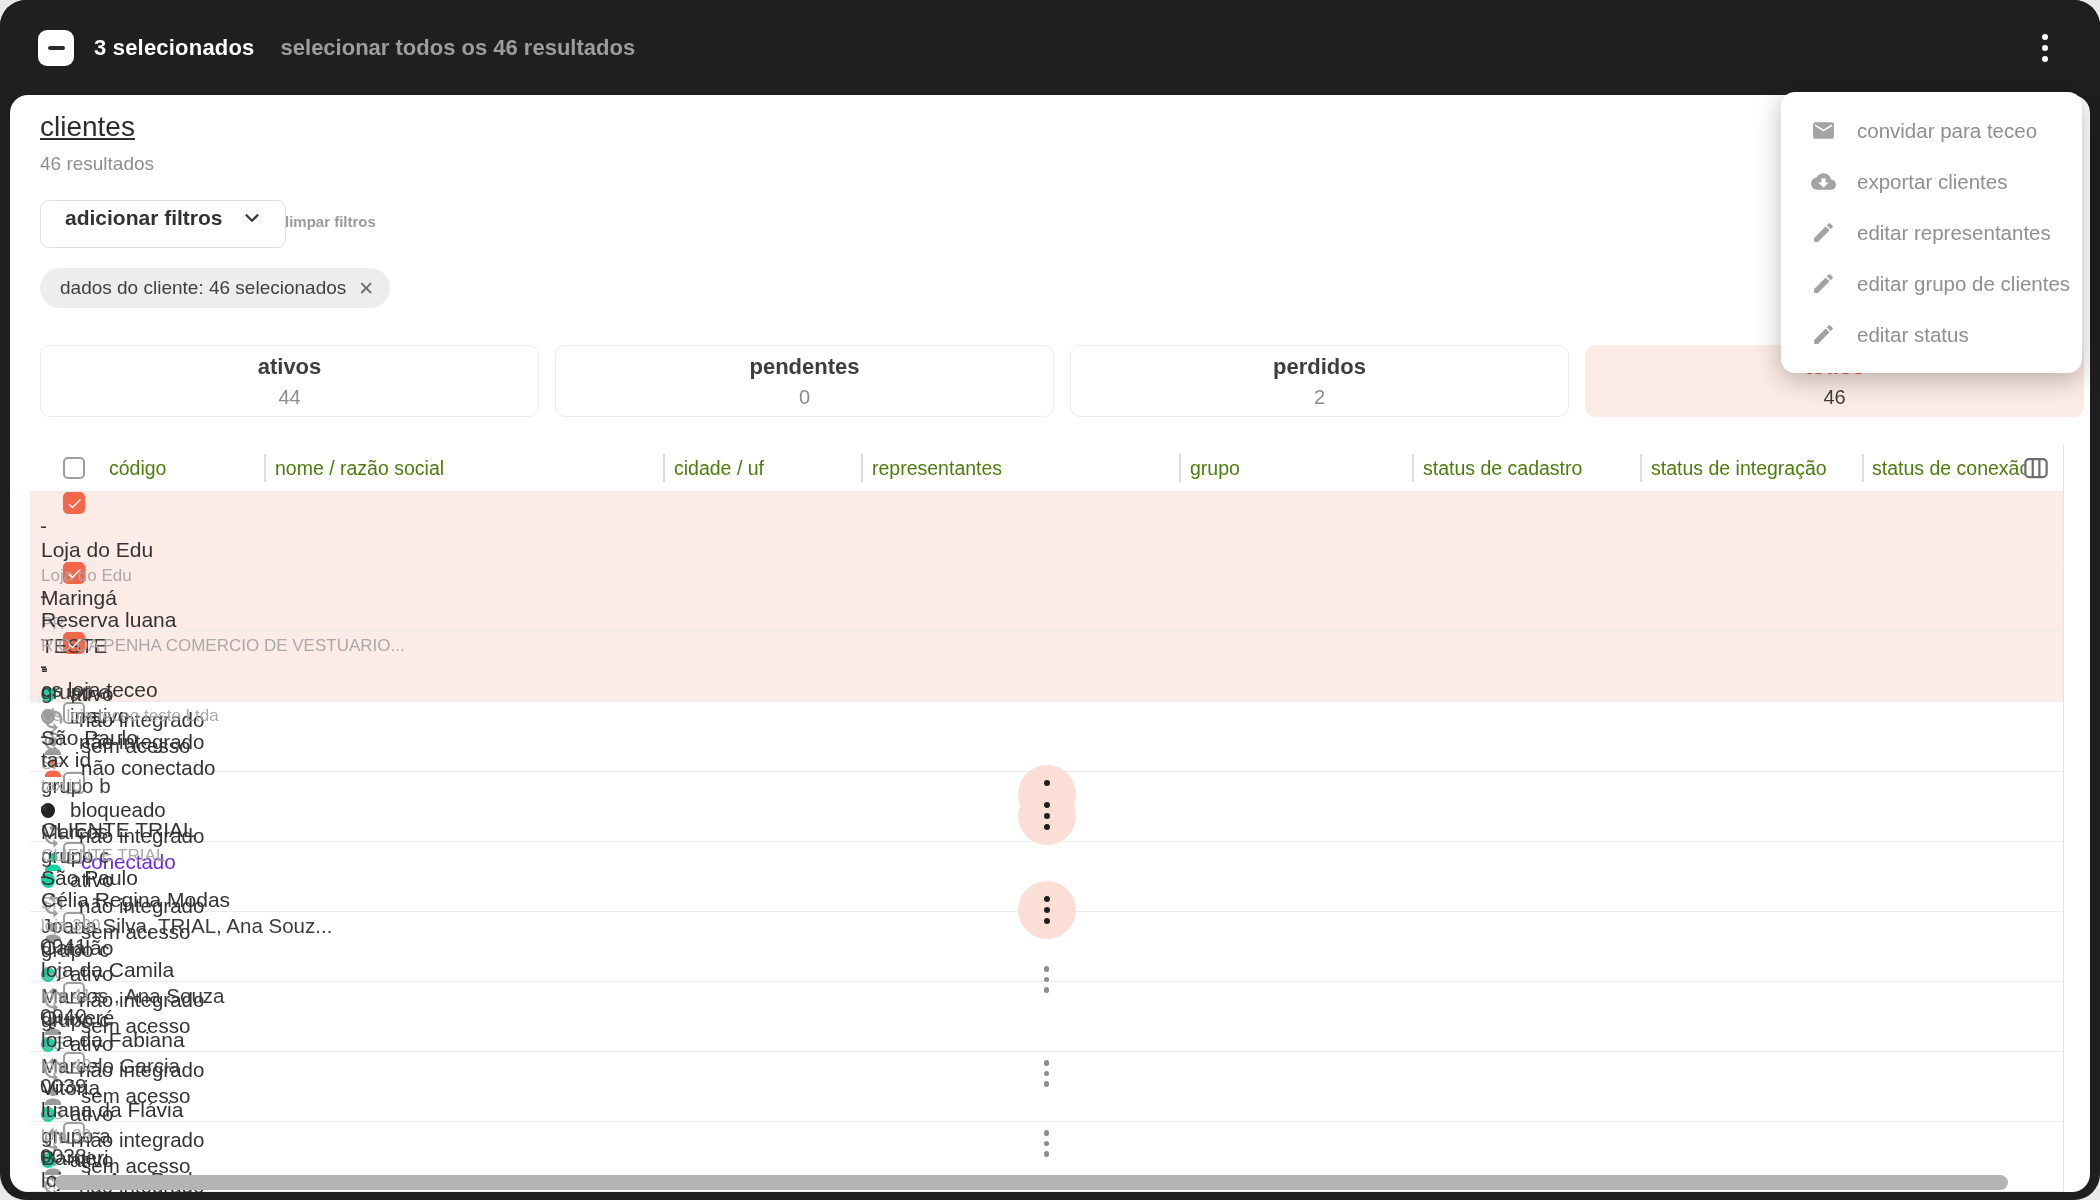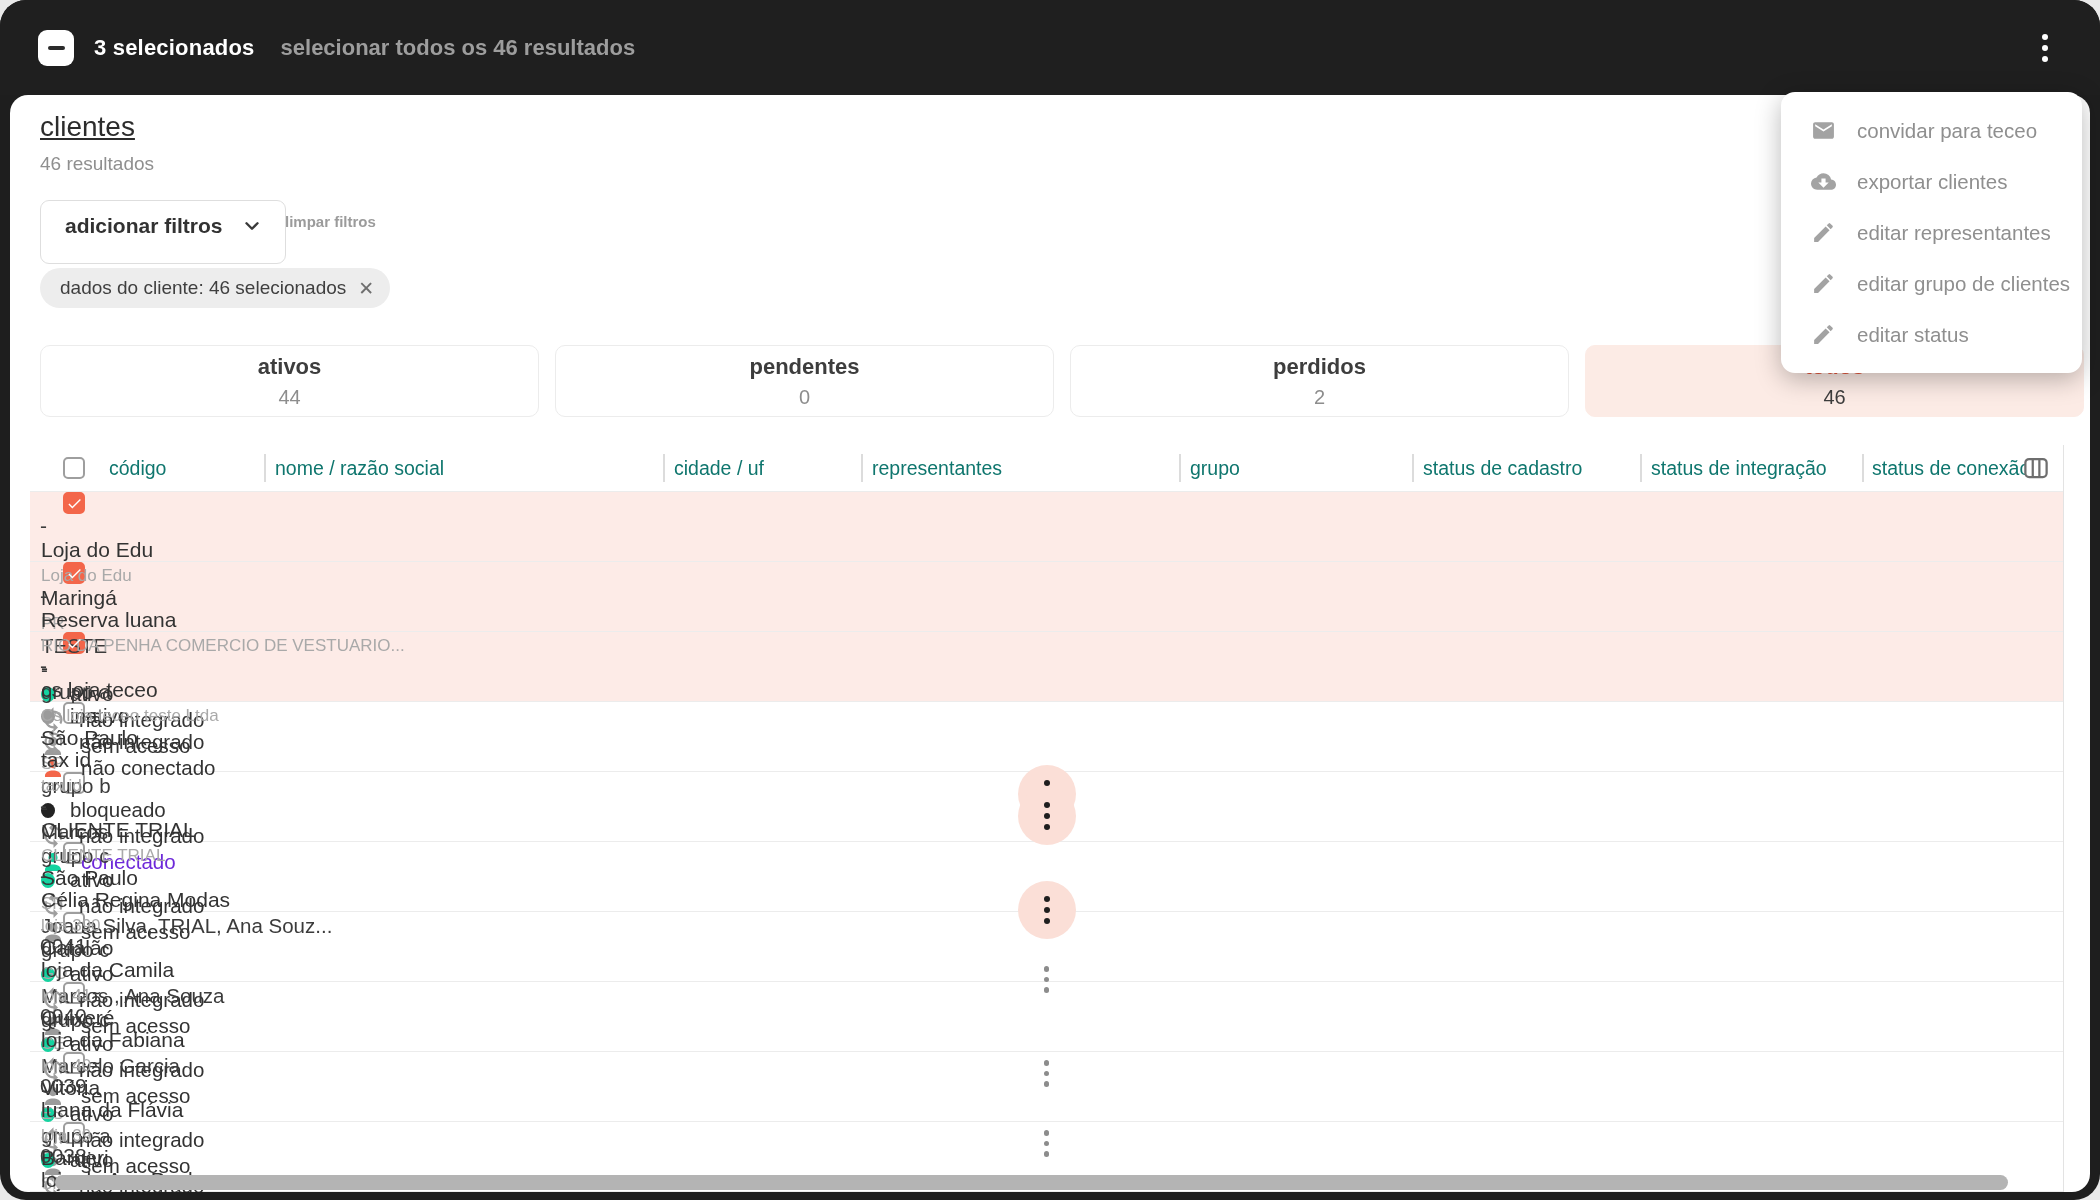--- a/index.html
+++ b/index.html
@@ -16,39 +16,39 @@
   .cb-ind .minus{width:17px;height:4px;background:#2b2b2b;border-radius:2px;}
   .sel-count{color:#fff;font-size:22px;font-weight:700;margin-left:20px;letter-spacing:.2px;}
   .sel-all{color:#9d9d9d;font-size:22px;font-weight:700;margin-left:26px;cursor:pointer;}
   .kebab{display:inline-flex;flex-direction:column;align-items:center;gap:5px;cursor:pointer;}
   .kebab i{width:6px;height:6px;border-radius:50%;background:#fff;display:block;}
   .topbar .kebab{position:absolute;right:46px;top:50%;transform:translateY(-50%);padding:6px;}
   
   .card{position:absolute;left:10px;top:95px;width:2080px;height:1097px;background:#fff;border-radius:18px;overflow:hidden;}
   .page-title{position:absolute;left:30px;top:16px;font-size:28px;font-weight:500;color:#2c2c2c;text-decoration:underline;}
   .page-results{position:absolute;left:30px;top:58px;font-size:19px;color:#8f8f8f;}
-  .btn-filters{position:absolute;left:30px;top:105px;height:64px;padding:0 22px 12px 24px;border:1.5px solid #dedede;border-radius:9px;background:#fff;
+  .btn-filters{position:absolute;left:30px;top:105px;height:48px;padding:0 22px 12px 24px;border:1.5px solid #dedede;border-radius:9px;background:#fff;
     display:flex;align-items:center;gap:18px;font-size:21px;font-weight:600;color:#323232;cursor:pointer;}
   .btn-filters svg{width:22px;height:22px;color:#3a3a3a;}
   .link-clear{position:absolute;left:275px;top:118px;font-size:15px;font-weight:600;color:#9b9b9b;cursor:pointer;}
   .chip{position:absolute;left:30px;top:173px;height:40px;background:#ededed;border-radius:20px;padding:0 16px 0 20px;
     display:flex;align-items:center;gap:12px;font-size:19px;color:#3f3f3f;}
   .chip .x{font-size:19px;color:#6f6f6f;cursor:pointer;}
   
   .tabs{position:absolute;left:30px;top:250px;width:2044px;display:flex;gap:16px;}
   .tab{flex:1;height:72px;border:1.5px solid #ececec;border-radius:10px;background:#fff;display:flex;flex-direction:column;align-items:center;justify-content:center;cursor:pointer;}
   .tab .t-label{font-size:22px;font-weight:600;color:#3d3d3d;line-height:1;}
   .tab .t-count{font-size:20px;color:#8d8d8d;margin-top:9px;line-height:1;}
   .tab.active{background:#fcebe5;border-color:#fcebe5;}
   .tab.active .t-label{color:#e2543a;}
   .tab.active .t-count{color:#3d3d3d;}
   
   .table{position:absolute;left:20px;top:350px;width:2034px;border-right:1.5px solid #e3e3e3;}
   .trow{display:grid;grid-template-columns:68px 166px 399px 198px 318px 233px 228px 222px 163px 38px;align-items:center;}
-  .thead{height:47px;color:#0f766e;font-size:19.5px;border-bottom:1px solid #ececec;}
+  .thead{height:47px;color:#4d7c0f;font-size:19.5px;border-bottom:1px solid #ececec;}
   .thead .cell{position:relative;height:100%;display:flex;align-items:center;}
   .thead .cell.div::before{content:"";position:absolute;left:0;top:9px;bottom:9px;width:1.5px;background:#dcdcdc;}
   .row{height:70px;border-bottom:1px solid #ececec;background:#fff;cursor:pointer;}
   .row.selected{background:#fdebe7;}
   .cell{padding-left:11px;overflow:hidden;white-space:nowrap;}
   .cell.cb-cell{padding-left:33px;overflow:visible;}
   .cbox{width:22px;height:22px;border:2px solid #9e9e9e;border-radius:5px;background:#fff;display:flex;align-items:center;justify-content:center;cursor:pointer;}
   .cbox.checked{border-color:#f3664a;background:#f3664a;}
   .cbox svg{width:17px;height:17px;color:#fff;}
   .cell-code{font-size:21px;color:#3b3b3b;padding-left:10px;}

